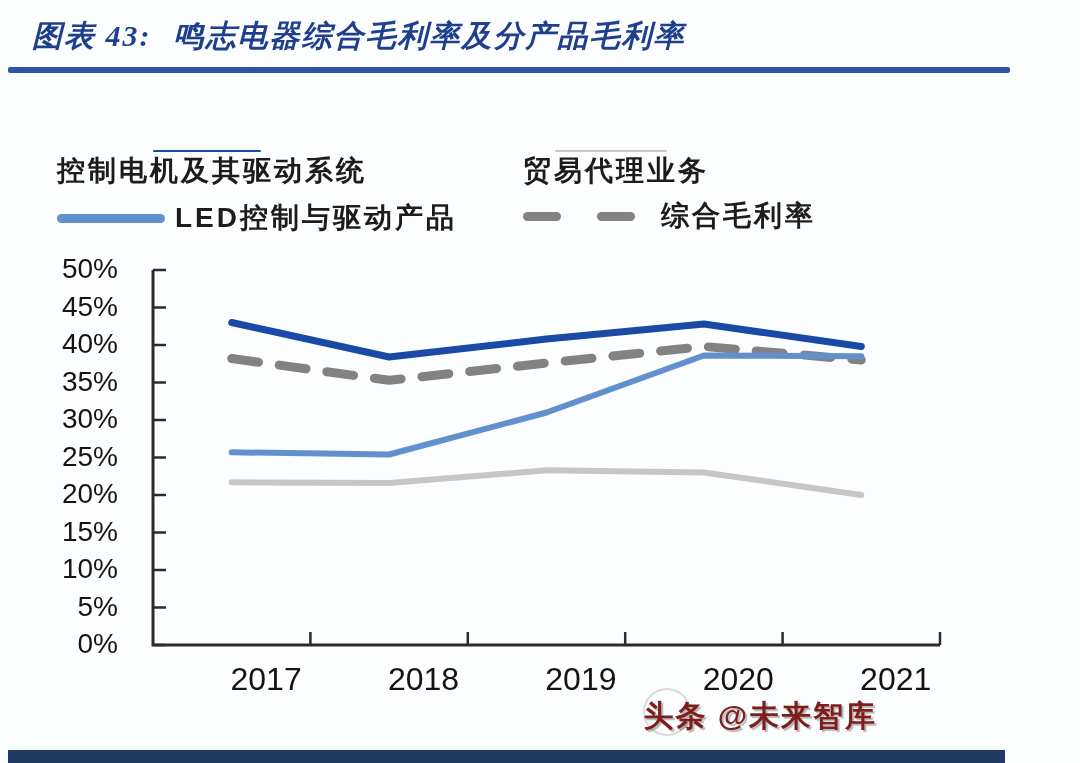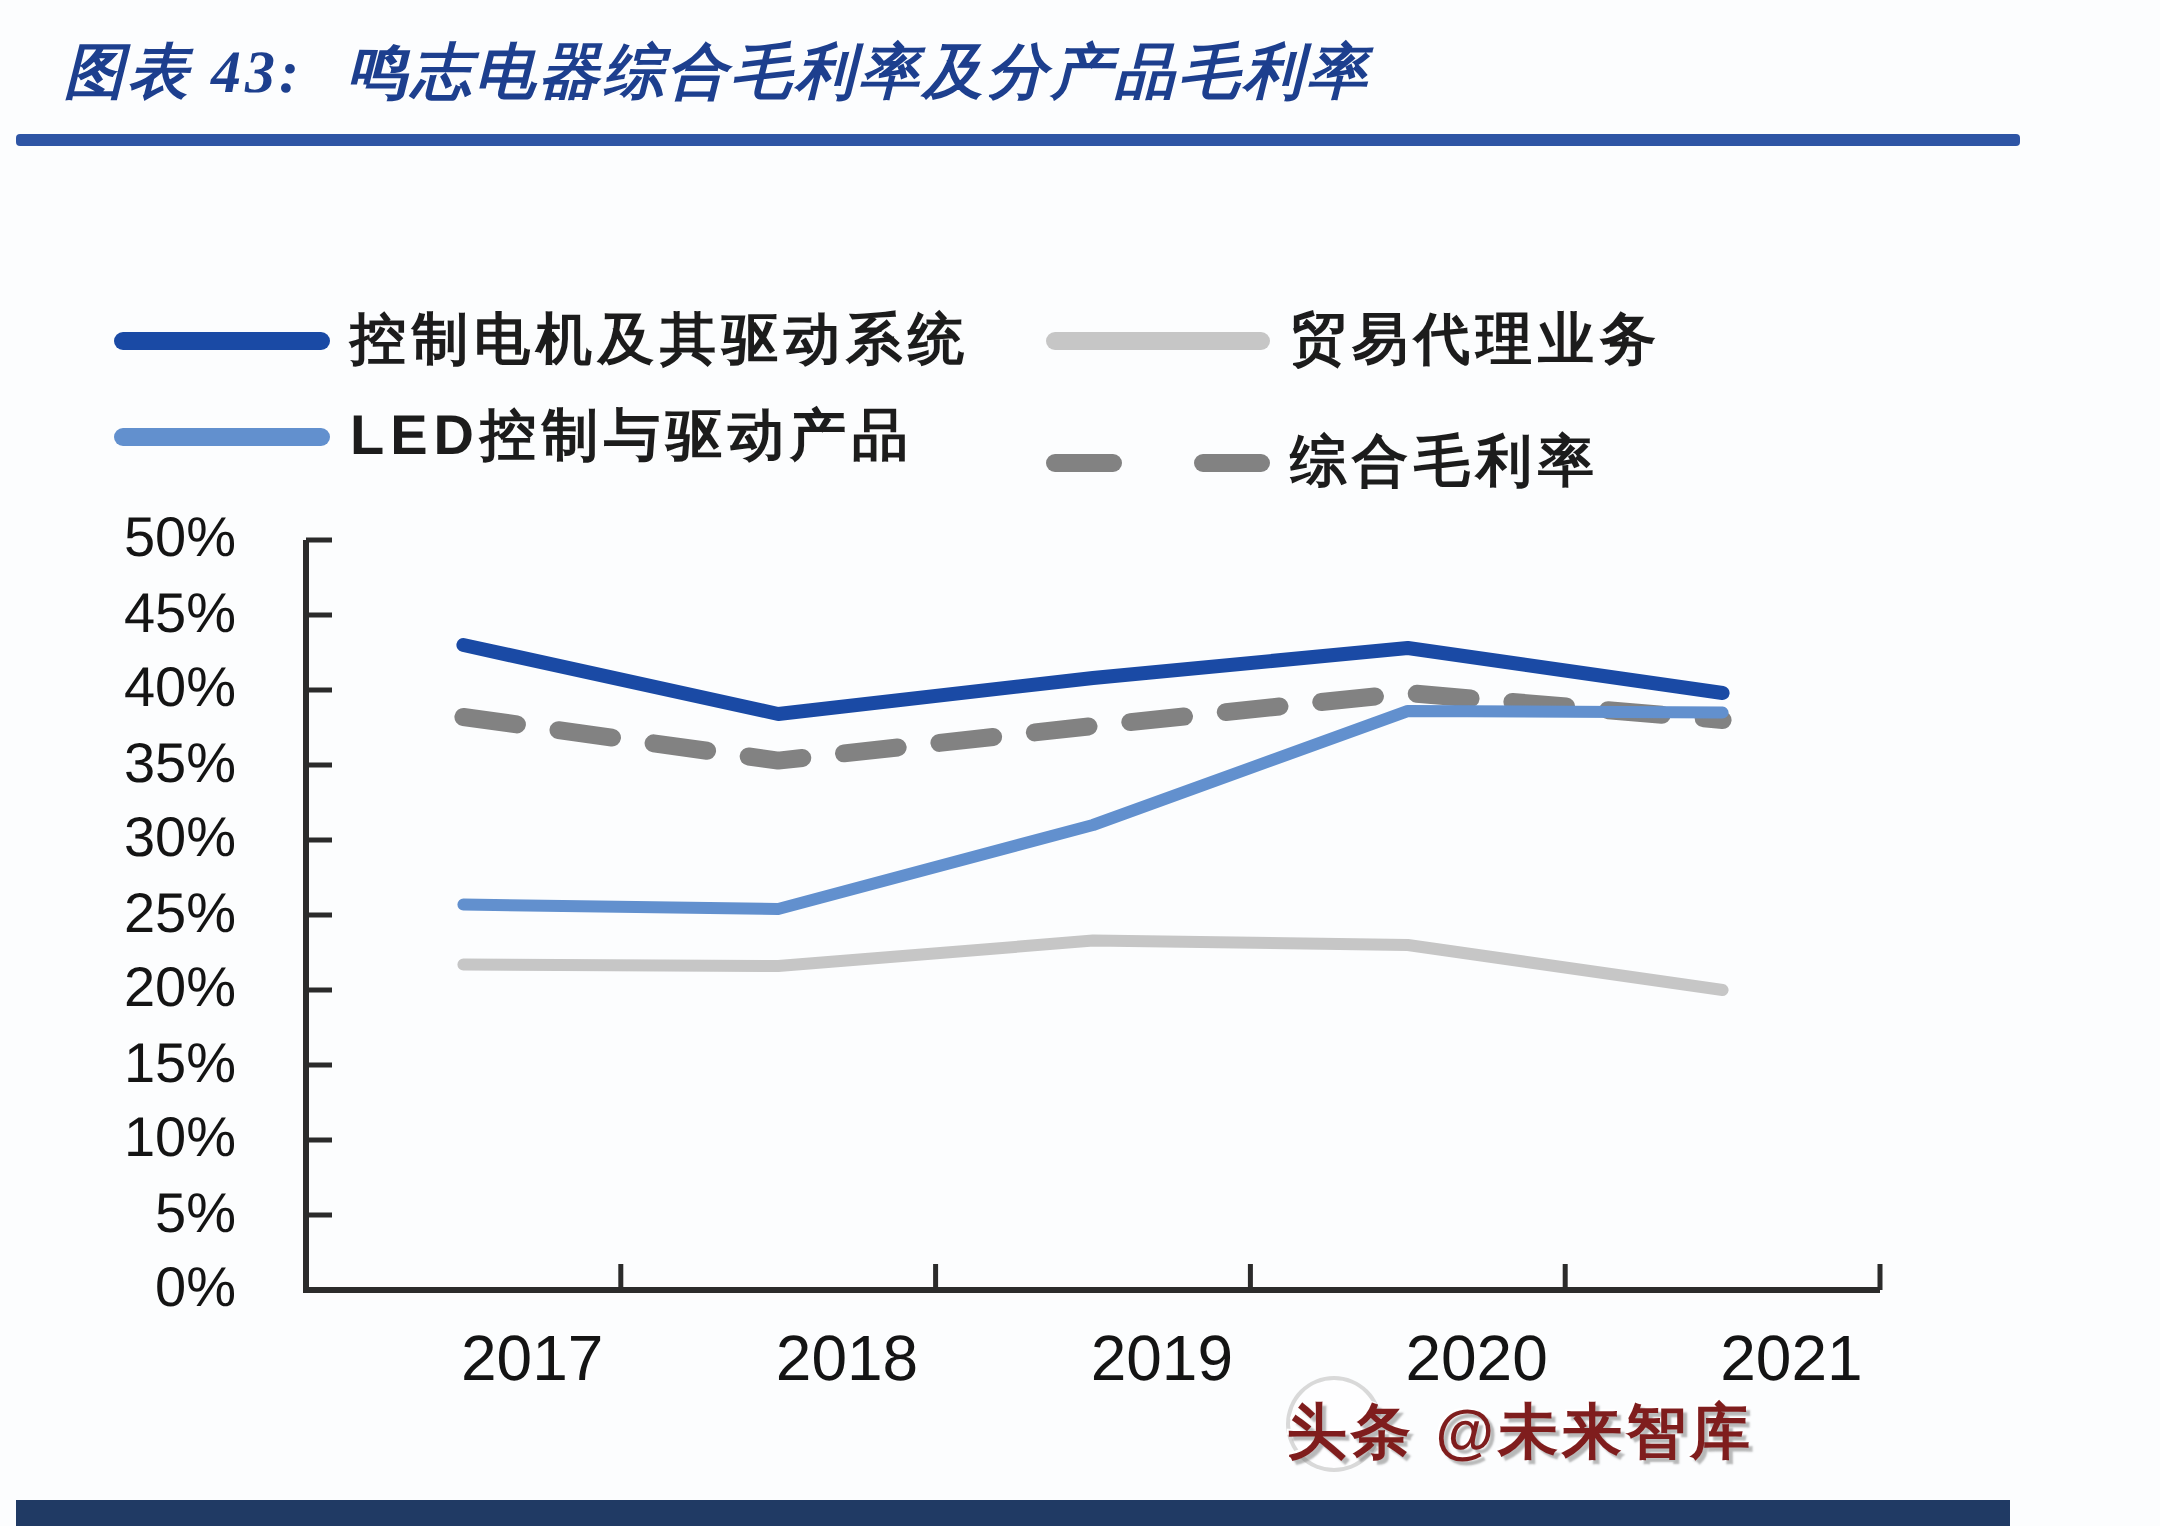--- a/index.html
+++ b/index.html
@@ -69,33 +69,33 @@
 </head>
 <body>
 
 <div id="stage">
 
   <div class="fig-title">
     <span class="fig-label">图表 43:</span><span>鸣志电器综合毛利率及分产品毛利率</span>
   </div>
   <div class="title-rule"></div>
 
-  <div class="legend-item" style="left:57px;top:150px;">
+  <div class="legend-item" style="left:57px;top:150px;flex-direction:column;">
     <span class="swatch swatch-solid-l" style="background: rgb(26, 74, 165);"></span>
     <span class="label">控制电机及其驱动系统</span>
   </div>
-  <div class="legend-item" style="left:523px;top:150px;">
+  <div class="legend-item" style="left:523px;top:150px;flex-direction:column;">
     <span class="swatch swatch-solid-r" style="background: rgb(198, 198, 198);"></span>
     <span class="label">贸易代理业务</span>
   </div>
   <div class="legend-item" style="left:57px;top:198px;text-align:right;">
     <span class="swatch swatch-solid-l" style="background: rgb(98, 144, 206);"></span>
     <span class="label">LED控制与驱动产品</span>
   </div>
-  <div class="legend-item" style="left:523px;top:211px;">
+  <div class="legend-item" style="left:523px;top:196px;gap:16px;">
     <span class="swatch swatch-dashed">
       <span class="dash" style="background: rgb(130, 130, 130);"></span>
       <span class="dash" style="background: rgb(130, 130, 130);"></span>
     </span>
     <span class="label">综合毛利率</span>
   </div>
 
   <svg id="chart-svg" viewBox="0 0 1080 430" xmlns="http://www.w3.org/2000/svg">
       <line x1="153" y1="395" x2="166" y2="395" stroke="#2b2b2b" stroke-width="2.5"></line>
       <line x1="153" y1="357.5" x2="166" y2="357.5" stroke="#2b2b2b" stroke-width="2.5"></line>

